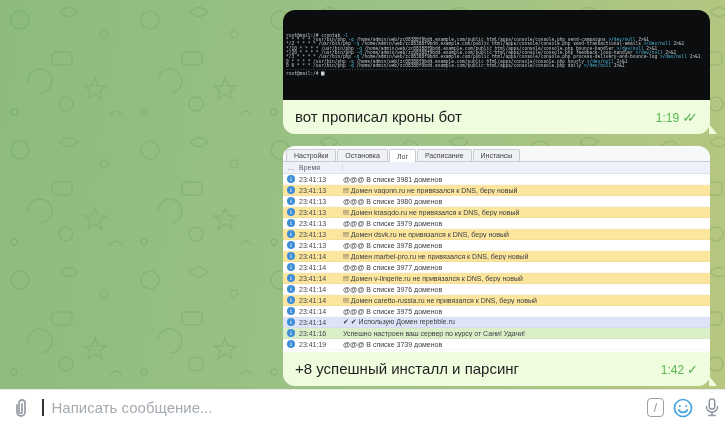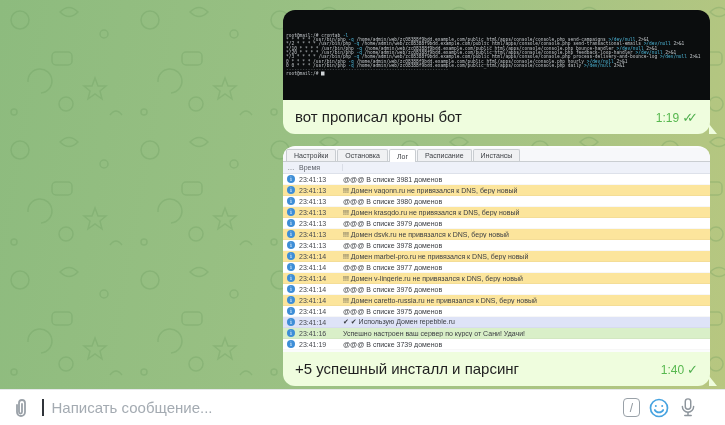--- a/index.html
+++ b/index.html
@@ -54,21 +54,21 @@
     font-family:"DejaVu Serif", serif; }
   .lrow .t { width:44px; color:#46494f; }
   .lrow .x { flex:1; color:#3a3d42; white-space:nowrap; overflow:hidden; }
   .k-warn { background:#fce59c; }
   .k-success { background:#d9efc8; }
   .k-check { background:#dee3f7; }
 
   
   .composer { position:absolute; left:0; bottom:0; width:725px; height:36px;
     background:#ffffff; border-top:1px solid #e6e8ea; display:flex; align-items:center;
-    padding:0 27px 0 10px; gap:8px; }
+    padding:0 3px 0 10px; gap:8px; }
   .caret { width:1.5px; height:17px; background:#30343a; margin-left:2px; }
   .placeholder { font-size:15px; color:#a4abb2; flex:1; }
   .slash-btn { width:17px; height:19px; border:1.5px solid #99a1a8; border-radius:4px;
     color:#8d959c; font-size:12px; display:flex; align-items:center; justify-content:center; }
   .icon-btn { display:flex; align-items:center; justify-content:center; }
 </style>
 </head>
 <body>
 
 <div class="screen">
@@ -238,23 +238,23 @@
           <div class="lrow k-list">
     <span class="ico">
               <i>i</i>
             </span>
     <span class="t">23:41:19</span>
     <span class="x">@@@ В списке 3739 доменов</span>
   </div>
         </div>
     </div>
     <div class="caption">
-      <span class="cap-text">+5 успешный инсталл и парсинг</span>
+      <span class="cap-text">+8 успешный инсталл и парсинг</span>
       <span class="meta">
-        <span class="time">1:40</span>
+        <span class="time">1:42</span>
         <span class="ticks"><span>✓</span></span>
       </span>
     </div>
   </div>
 
   <div class="composer">
     <span class="icon-btn">
       <svg width="22" height="22" viewBox="0 0 22 22" fill="none" stroke="#9aa1a8" stroke-width="1.8" stroke-linecap="round">
         <path d="M7 8 v7 a4 4 0 0 0 8 0 V6 a3 3 0 0 0 -6 0 v9 a1.5 1.5 0 0 0 3 0 V7"></path>
       </svg>

